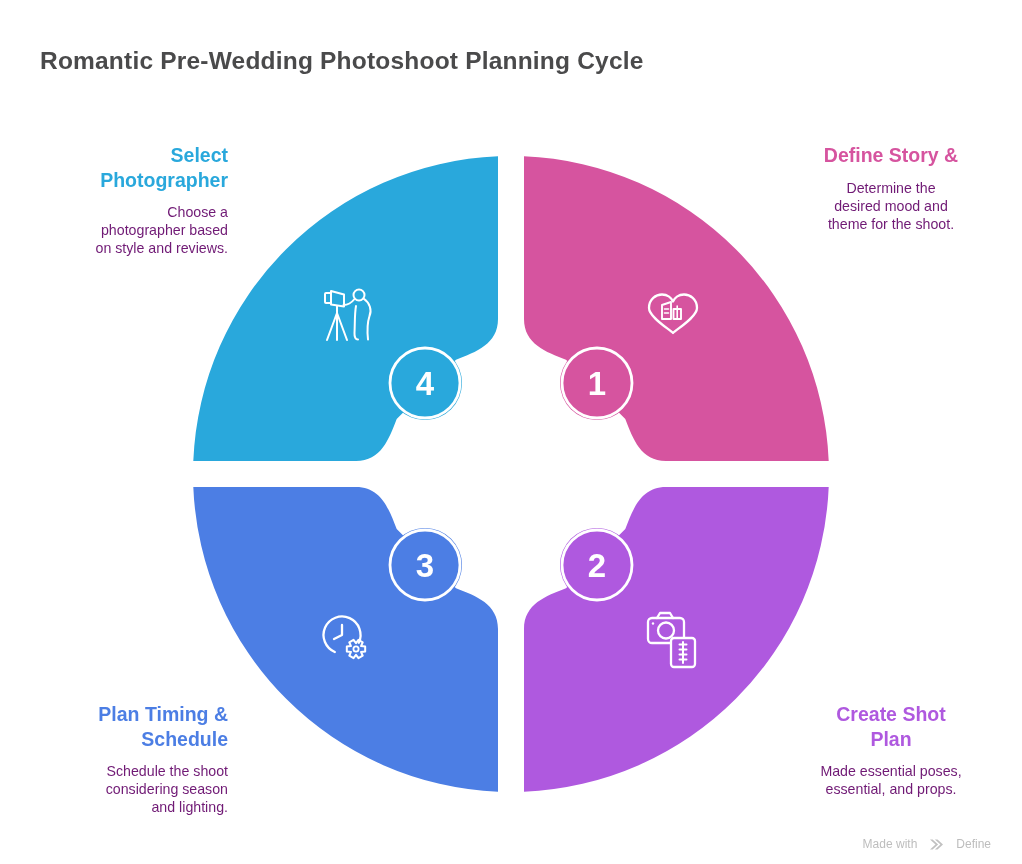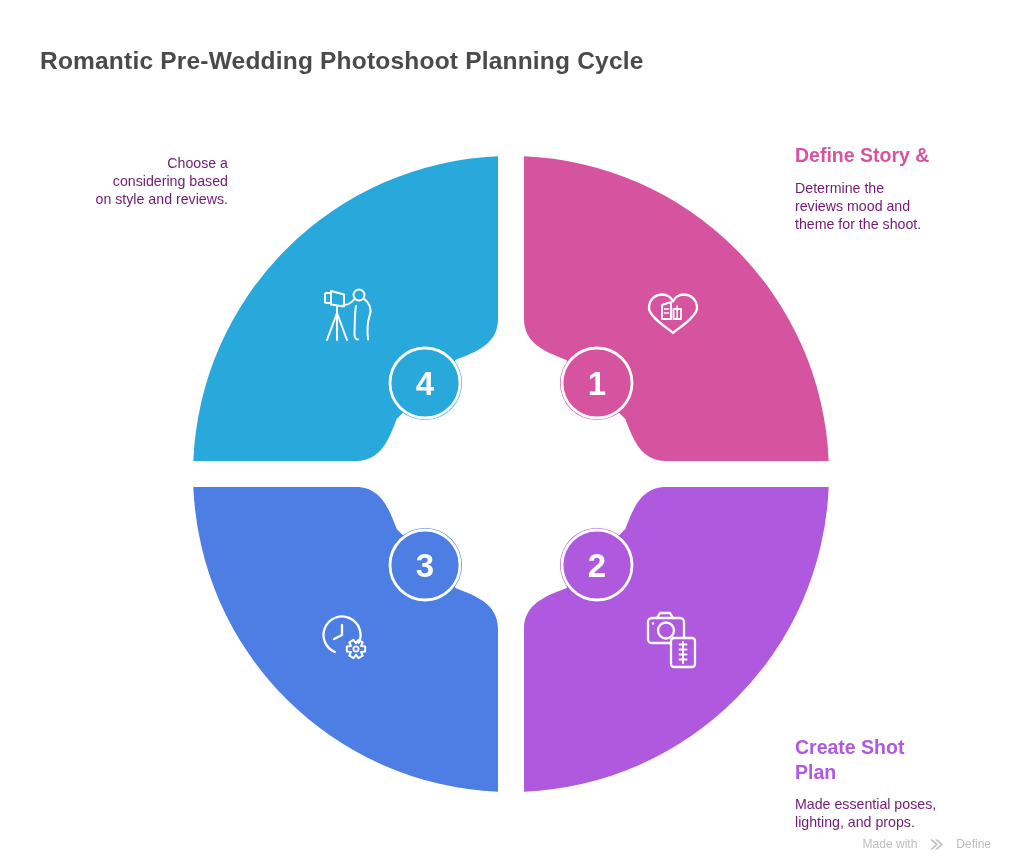--- a/index.html
+++ b/index.html
@@ -7,25 +7,25 @@
     position:relative;width:1022px;height:864px;background:#ffffff;overflow:hidden;
     font-family:"Liberation Sans","DejaVu Sans",sans-serif;
   }
   #diagram-svg{position:absolute;left:0;top:0;}
   .page-title{
     position:absolute;top:47px;left:0;width:100%;text-align:left;
     font-size:24.5px;font-weight:bold;color:#4a4a4b;letter-spacing:.2px;padding-left:40px;
   }
   .step-block{position:absolute;width:192px;}
   .step-block.right-align{text-align:right;}
-  .step-block.left-align{text-align:left;}
+  .step-block.left-align{text-align:center;}
   .pos-tl{top:143px;right:794px;}
   .pos-tr{top:143px;left:795px;}
   .pos-bl{top:702px;right:794px;}
-  .pos-br{top:702px;left:795px;margin-top:33px;}
+  .pos-br{top:702px;left:795px;}
   .step-title{font-size:19.5px;line-height:24.5px;font-weight:bold;}
   .step-title span{display:block;}
   .step-desc{margin-top:11px;font-size:14.2px;line-height:18.2px;color:#701a75;}
   .step-desc span{display:block;}
   .badge-num{
     font-family:"Liberation Sans","DejaVu Sans",sans-serif;
     font-size:33px;font-weight:bold;fill:#ffffff;text-anchor:middle;
   }
   .icon{stroke:#ffffff;stroke-width:2.3;fill:none;stroke-linecap:round;stroke-linejoin:round;}
   .watermark{
@@ -110,47 +110,62 @@
       <path d="M -19 -25 L -6 -21.5 L -6 -9.5 L -19 -11.5 Z" stroke-width="2"></path>
       <path d="M -13 -9.5 V -3 M -13 -3 L -23 24 M -13 -3 L -3 24 M -13 -3 V 24" stroke-width="2"></path>
       <circle cx="9" cy="-21" r="5.5" stroke-width="2"></circle>
       <path d="M 4.5 -17 C 1 -12.5 -2 -11 -6.5 -11" stroke-width="2"></path>
       <path d="M 13.5 -17.5 C 20 -13 22 -6 19.5 0 C 17.5 6 17 14 18 23.5" stroke-width="2"></path>
       <path d="M 6 -10 C 4.5 -2 5 8 4.5 17 C 4.3 21 5.5 23.5 8 23.5" stroke-width="2"></path>
     </g>
   </svg>
 
   <div class="step-block right-align pos-tl">
+    <div class="step-title" style="color: rgb(41, 168, 220);">
+      <span>Select</span>
+      <span>Photographer</span>
+    </div>
     <div class="step-desc">
       <span>Choose a</span>
-      <span>considering based</span>
+      <span>photographer based</span>
       <span>on style and reviews.</span>
     </div>
   </div>
 
   <div class="step-block left-align pos-tr">
     <div class="step-title" style="color: rgb(214, 84, 159);">
       <span>Define Story &amp;</span>
     </div>
     <div class="step-desc">
       <span>Determine the</span>
-      <span>reviews mood and</span>
+      <span>desired mood and</span>
       <span>theme for the shoot.</span>
     </div>
   </div>
 
+  <div class="step-block right-align pos-bl">
+    <div class="step-title" style="color: rgb(76, 126, 228);">
+      <span>Plan Timing &amp;</span>
+      <span>Schedule</span>
+    </div>
+    <div class="step-desc">
+      <span>Schedule the shoot</span>
+      <span>considering season</span>
+      <span>and lighting.</span>
+    </div>
+  </div>
 
   <div class="step-block left-align pos-br">
     <div class="step-title" style="color: rgb(175, 89, 223);">
       <span>Create Shot</span>
       <span>Plan</span>
     </div>
     <div class="step-desc">
       <span>Made essential poses,</span>
-      <span>lighting, and props.</span>
+      <span>essential, and props.</span>
     </div>
   </div>
 
   <div class="watermark">
     <span>Made with</span>
     <svg width="13" height="11" viewBox="0 0 13 11">
       <polygon points="0,0.5 5.5,5.5 0,10.5 2.6,10.5 8.1,5.5 2.6,0.5" fill="#c1c1c1"></polygon>
       <polygon points="4.9,0.5 10.4,5.5 4.9,10.5 7.5,10.5 13,5.5 7.5,0.5" fill="#c1c1c1"></polygon>
     </svg>
     <span>Define</span>

